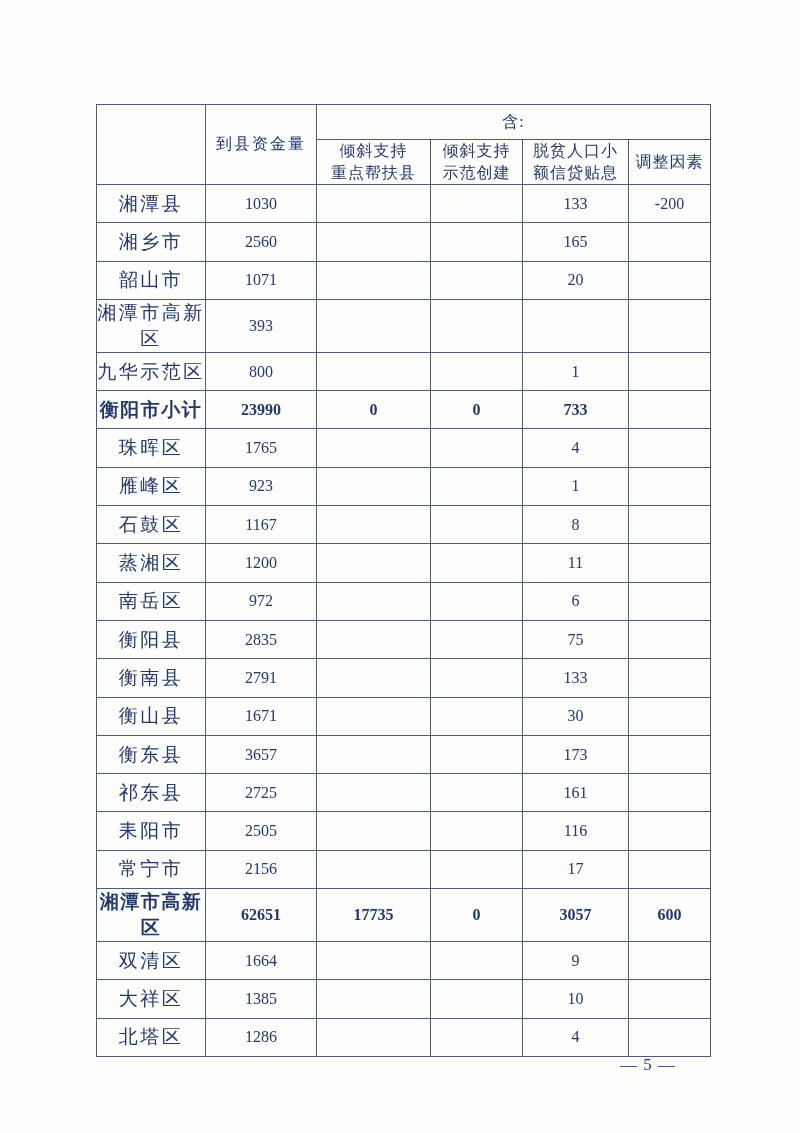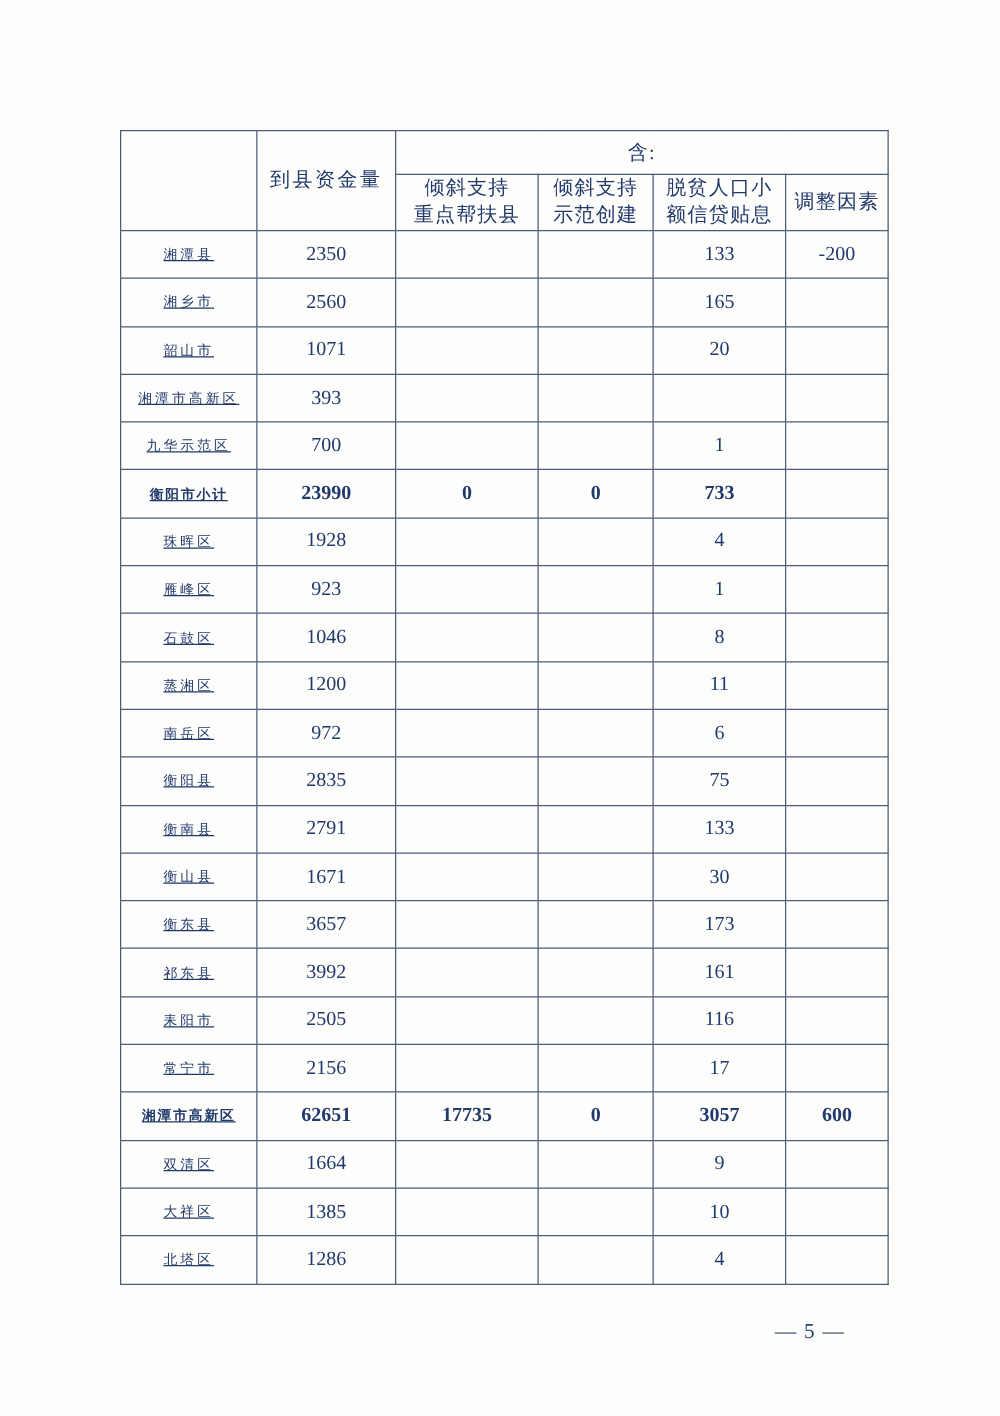--- a/index.html
+++ b/index.html
@@ -48,21 +48,21 @@
     letter-spacing: 2px;
   }
   th.sub-head {
     font-size: 15px;
     letter-spacing: 1px;
     line-height: 1.35;
     white-space: pre-line;
   }
   
   tbody td { height: 37.3px; font-size: 16px; }
-  tbody td.name-cell { letter-spacing: 2.5px; font-size: 11px; text-decoration: underline; }
+  tbody td.name-cell { letter-spacing: 2.5px; font-size: 19px; }
   tbody tr.subtotal td { font-weight: bold; }
   tbody tr.subtotal td.name-cell { letter-spacing: 1.5px; }
   .page-footer {
     position: absolute;
     left: 596px;
     top: 1055px;
     width: 104px;
     text-align: center;
     font-size: 17px;
     color: #25406f;
@@ -95,21 +95,21 @@
         <th class="sub-head">倾斜支持
 示范创建</th>
         <th class="sub-head">脱贫人口小
 额信贷贴息</th>
         <th class="sub-head">调整因素</th>
       </tr>
     </thead>
     <tbody>
         <tr>
           <td class="name-cell">湘潭县</td>
-          <td>2350</td>
+          <td>1030</td>
           <td></td>
           <td></td>
           <td>133</td>
           <td>-200</td>
         </tr>
         <tr>
           <td class="name-cell">湘乡市</td>
           <td>2560</td>
           <td></td>
           <td></td>
@@ -127,53 +127,53 @@
         <tr>
           <td class="name-cell">湘潭市高新区</td>
           <td>393</td>
           <td></td>
           <td></td>
           <td></td>
           <td></td>
         </tr>
         <tr>
           <td class="name-cell">九华示范区</td>
-          <td>700</td>
+          <td>800</td>
           <td></td>
           <td></td>
           <td>1</td>
           <td></td>
         </tr>
         <tr class="subtotal">
           <td class="name-cell">衡阳市小计</td>
           <td>23990</td>
           <td>0</td>
           <td>0</td>
           <td>733</td>
           <td></td>
         </tr>
         <tr>
           <td class="name-cell">珠晖区</td>
-          <td>1928</td>
+          <td>1765</td>
           <td></td>
           <td></td>
           <td>4</td>
           <td></td>
         </tr>
         <tr>
           <td class="name-cell">雁峰区</td>
           <td>923</td>
           <td></td>
           <td></td>
           <td>1</td>
           <td></td>
         </tr>
         <tr>
           <td class="name-cell">石鼓区</td>
-          <td>1046</td>
+          <td>1167</td>
           <td></td>
           <td></td>
           <td>8</td>
           <td></td>
         </tr>
         <tr>
           <td class="name-cell">蒸湘区</td>
           <td>1200</td>
           <td></td>
           <td></td>
@@ -215,21 +215,21 @@
         <tr>
           <td class="name-cell">衡东县</td>
           <td>3657</td>
           <td></td>
           <td></td>
           <td>173</td>
           <td></td>
         </tr>
         <tr>
           <td class="name-cell">祁东县</td>
-          <td>3992</td>
+          <td>2725</td>
           <td></td>
           <td></td>
           <td>161</td>
           <td></td>
         </tr>
         <tr>
           <td class="name-cell">耒阳市</td>
           <td>2505</td>
           <td></td>
           <td></td>

